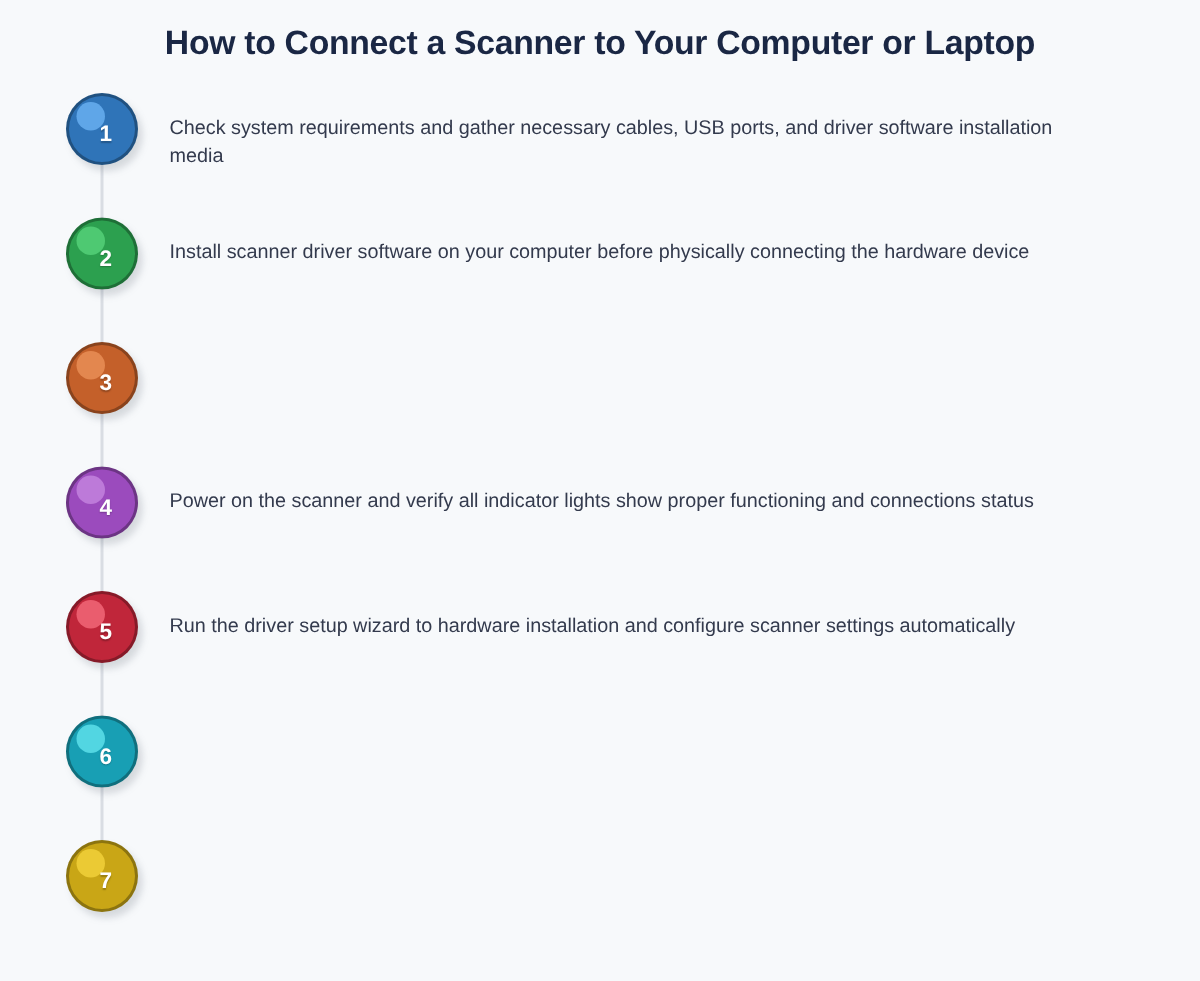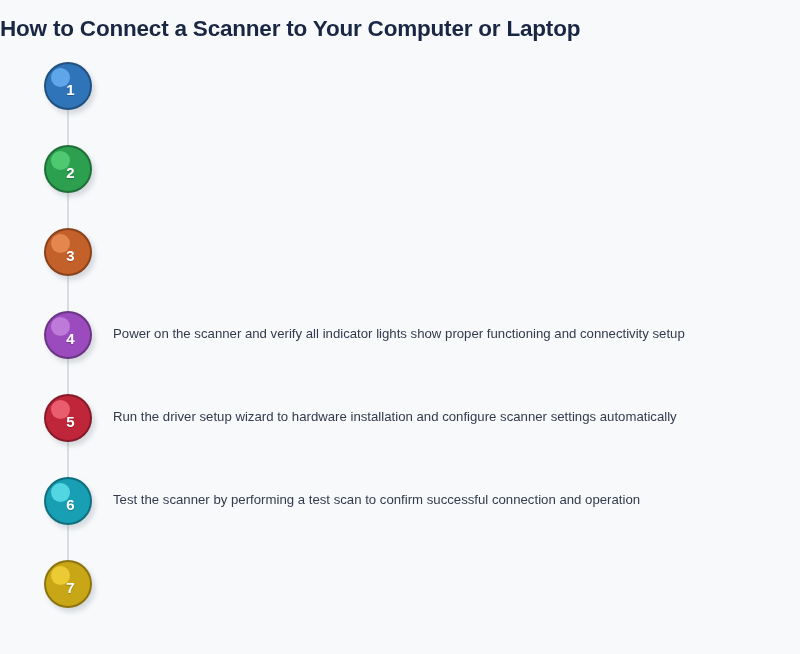--- a/index.html
+++ b/index.html
@@ -14,20 +14,21 @@
     font-family: "Liberation Sans", "DejaVu Sans", sans-serif;
     overflow: hidden;
     position: relative;
   }
 
   #page-title {
     position: absolute;
     top: 16px;
     left: 0;
     width: 800px;
+    text-align: center;
     font-size: 22.5px;
     font-weight: bold;
     color: #1a2744;
     letter-spacing: -0.2px;
     white-space: nowrap;
   }
 
   #steps-list {
     position: absolute;
     top: 62px;
@@ -125,63 +126,64 @@
 
 <div id="steps-list">
   <div class="connector-line" style="height: 450px; background: rgb(217, 221, 227);"></div>
 <div class="step-row" style="top: 0px;">
       <div class="step-marker">
         <div class="shadow"></div>
         <div class="disc" style="background: rgb(47, 116, 184);"></div>
         <div class="gloss" style="background: rgb(95, 166, 232);"></div>
         <div class="num">1</div>
       </div>
+      <div class="step-text">Check system requirements and gather necessary cables, USB ports, and driver software installation media</div>
     </div>
     <div class="step-row" style="top: 83px;">
       <div class="step-marker">
         <div class="shadow"></div>
         <div class="disc" style="background: rgb(44, 160, 79);"></div>
         <div class="gloss" style="background: rgb(78, 201, 114);"></div>
         <div class="num">2</div>
       </div>
+      <div class="step-text">Install scanner driver software on your computer before physically connecting the hardware device</div>
     </div>
     <div class="step-row" style="top: 166px;">
       <div class="step-marker">
         <div class="shadow"></div>
         <div class="disc" style="background: rgb(196, 96, 42);"></div>
         <div class="gloss" style="background: rgb(227, 135, 79);"></div>
         <div class="num">3</div>
       </div>
     </div>
     <div class="step-row" style="top: 249px;">
       <div class="step-marker">
         <div class="shadow"></div>
         <div class="disc" style="background: rgb(155, 75, 189);"></div>
         <div class="gloss" style="background: rgb(189, 122, 217);"></div>
         <div class="num">4</div>
       </div>
-      <div class="step-text">Power on the scanner and verify all indicator lights show proper functioning and connectivity setup</div>
+      <div class="step-text">Power on the scanner and verify all indicator lights show proper functioning and connections status</div>
     </div>
     <div class="step-row" style="top: 332px;">
       <div class="step-marker">
         <div class="shadow"></div>
         <div class="disc" style="background: rgb(192, 38, 58);"></div>
         <div class="gloss" style="background: rgb(234, 93, 110);"></div>
         <div class="num">5</div>
       </div>
       <div class="step-text">Run the driver setup wizard to hardware installation and configure scanner settings automatically</div>
     </div>
     <div class="step-row" style="top: 415px;">
       <div class="step-marker">
         <div class="shadow"></div>
         <div class="disc" style="background: rgb(24, 159, 180);"></div>
         <div class="gloss" style="background: rgb(82, 214, 226);"></div>
         <div class="num">6</div>
       </div>
-      <div class="step-text">Test the scanner by performing a test scan to confirm successful connection and operation</div>
     </div>
     <div class="step-row" style="top: 498px;">
       <div class="step-marker">
         <div class="shadow"></div>
         <div class="disc" style="background: rgb(201, 166, 22);"></div>
         <div class="gloss" style="background: rgb(235, 202, 52);"></div>
         <div class="num">7</div>
       </div>
     </div>
   </div>

